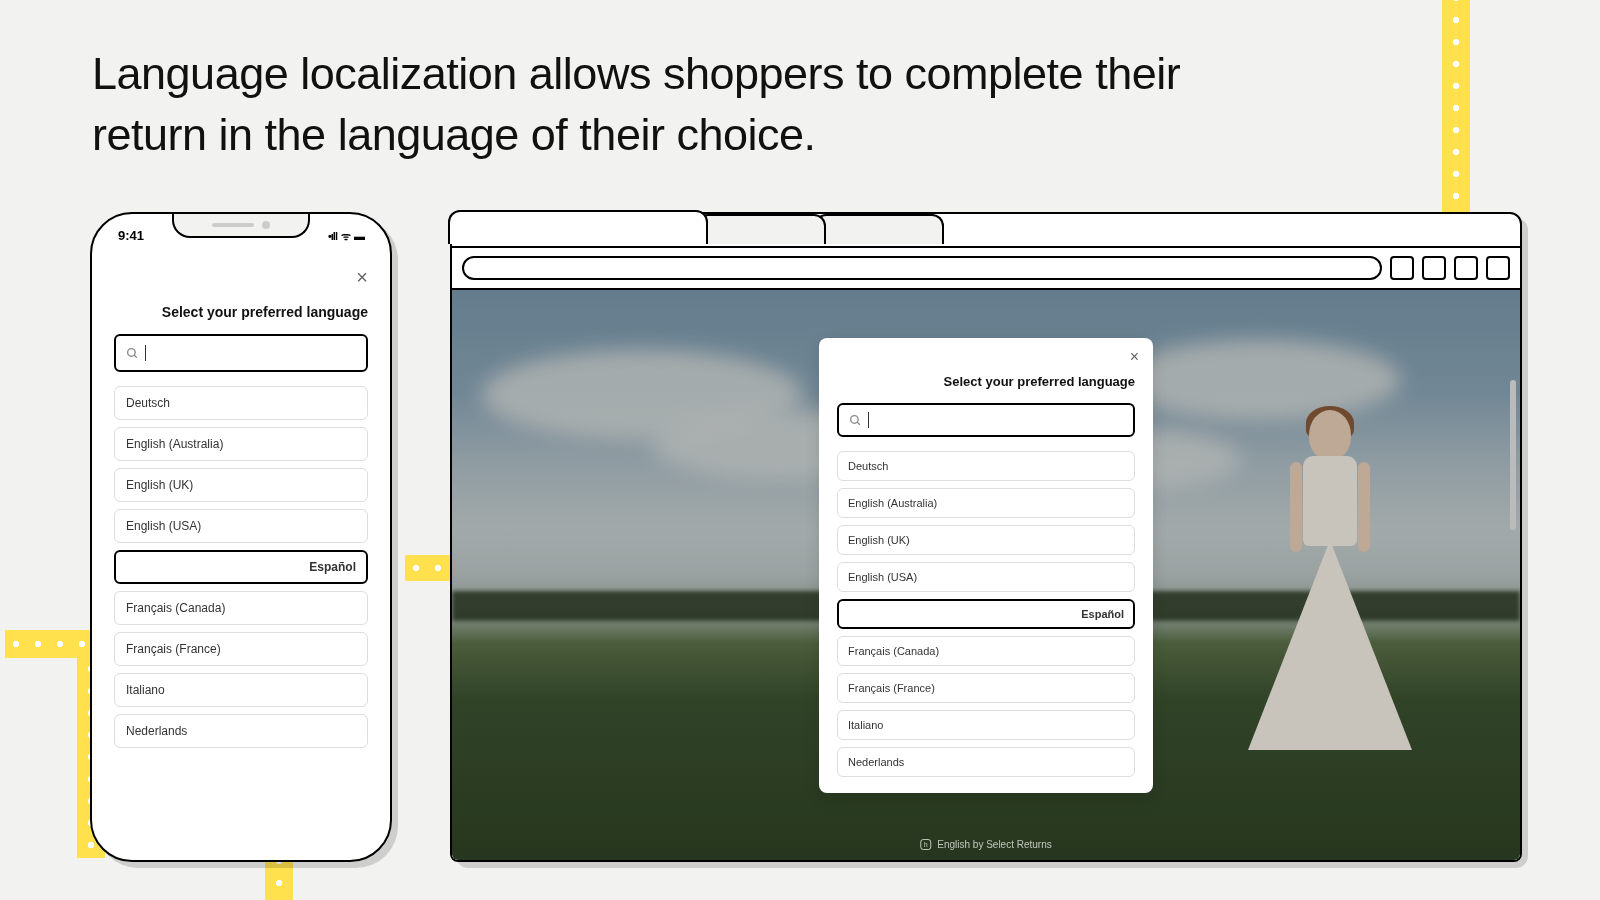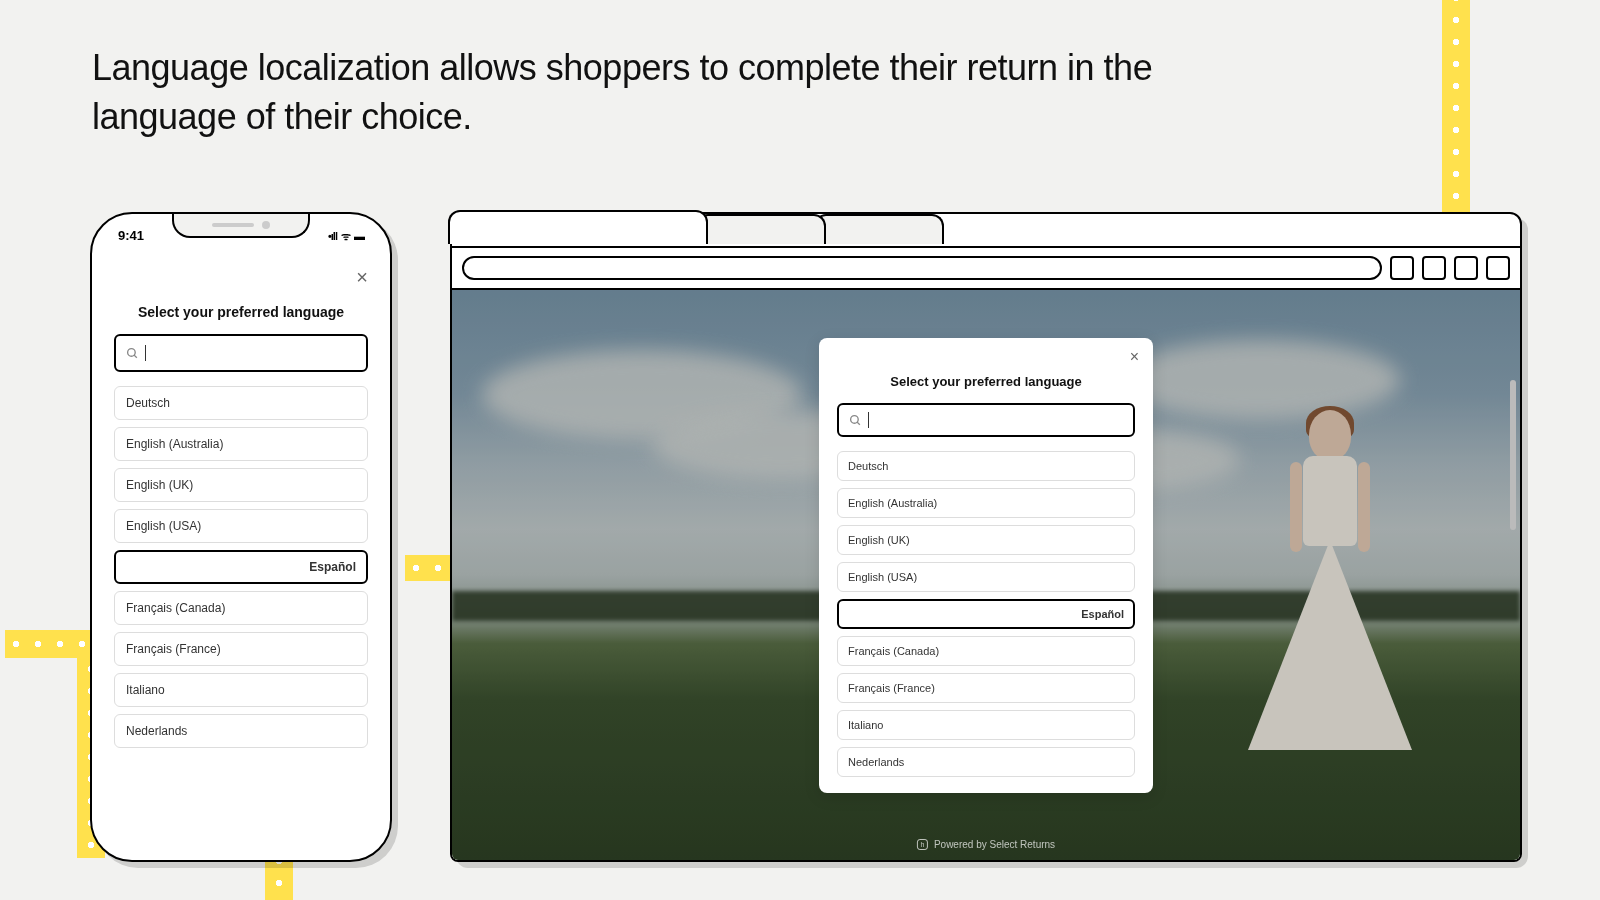--- a/index.html
+++ b/index.html
@@ -23,21 +23,21 @@
   .ys-left { top: 630px; left: 5px; width: 100px; height: 28px; background-size: 22px 28px; }
   .ys-left-v { top: 658px; left: 77px; width: 28px; height: 200px; background-size: 28px 22px; }
   .ys-bottom { top: 850px; left: 265px; width: 28px; height: 80px; background-size: 28px 22px; }
   .ys-phone-right { top: 555px; left: 405px; width: 50px; height: 26px; background-size: 22px 26px; }
 
   
   .headline {
     position: absolute;
     top: 44px;
     left: 92px;
-    font-size: 36px;
+    font-size: 45px;
     font-weight: 500;
     line-height: 1.35;
     color: #111;
     max-width: 1100px;
     letter-spacing: -0.5px;
   }
 
   
   .phone {
     position: absolute;
@@ -100,21 +100,21 @@
   .close-x {
     position: absolute;
     top: 4px;
     right: 14px;
     font-size: 20px;
     color: #666;
     cursor: pointer;
   }
 
   .modal-title {
-    text-align: center;
+    text-align: right;
     font-size: 14px;
     font-weight: 700;
     margin: 30px 0 14px;
     color: #111;
   }
 
   .search-box {
     width: 100%;
     height: 38px;
     border: 2px solid #000;
@@ -480,20 +480,20 @@
               <div class="lang-item">Français (Canada)</div>
               <div class="lang-item">Français (France)</div>
               <div class="lang-item">Italiano</div>
               <div class="lang-item">Nederlands</div>
             </div>
         </div>
 
         <div class="powered">
           <span class="powered-icon">h</span>
           <span>
-            <span>Powered by</span>
+            <span>English by</span>
             <span>Select Returns</span>
           </span>
         </div>
       </div>
     </div>
   </div>
 </div>
 
 </body></html>

